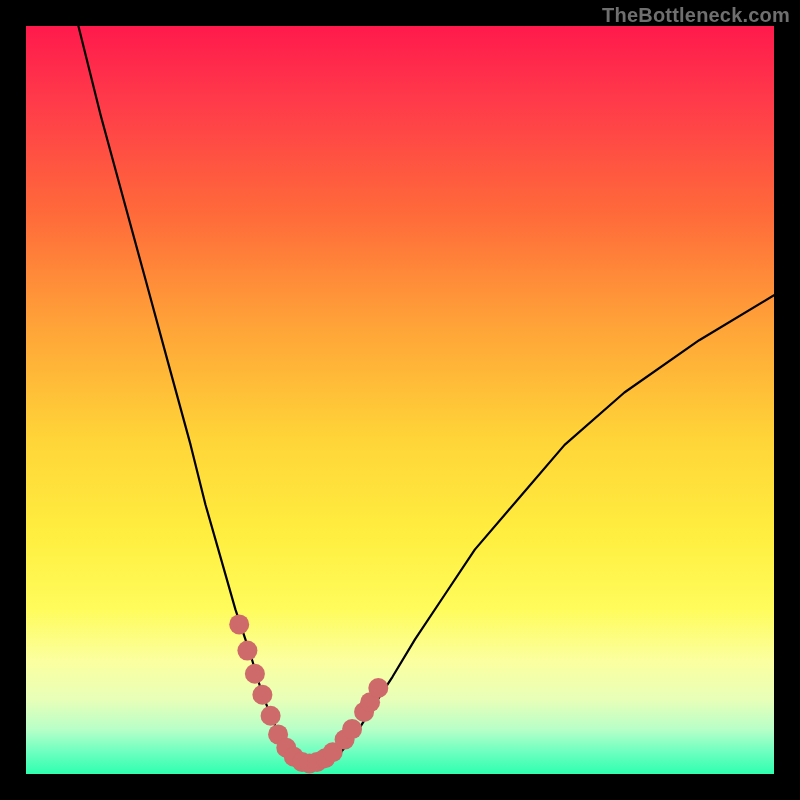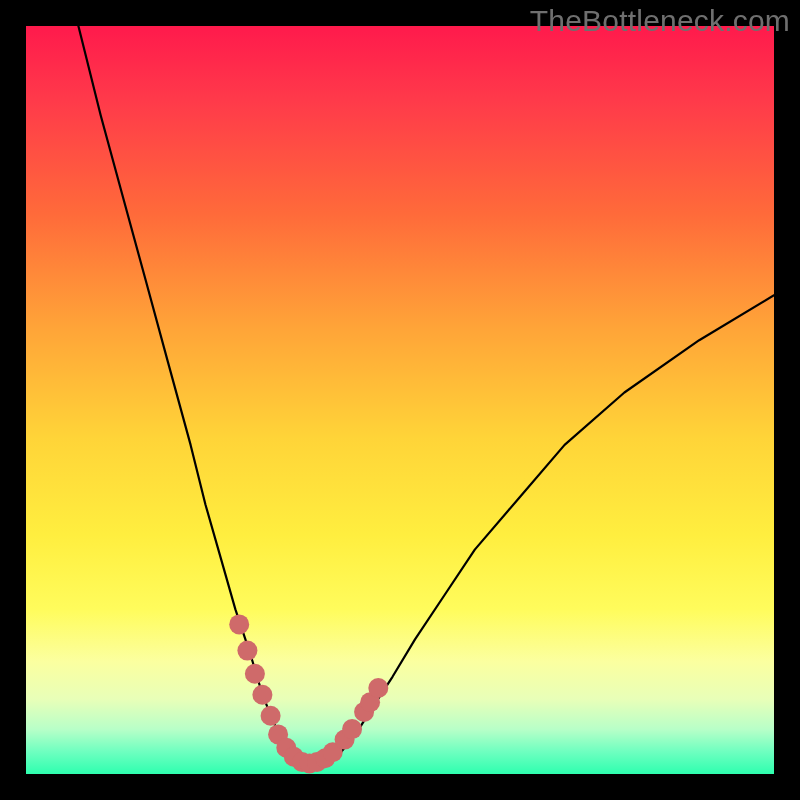--- a/index.html
+++ b/index.html
@@ -29,22 +29,22 @@
       #e8ffb8 90%,
       #b8ffc8 94%,
       #6fffc0 97%,
       #2effaf 100%);
   }
   .watermark {
     position: absolute;
     top: 4px;
     right: 10px;
     color: #6f6f6f;
-    font-size: 30px;
-    font-weight: 400;
+    font-size: 20px;
+    font-weight: 700;
     letter-spacing: 0.2px;
   }
   svg.plot {
     position: absolute;
     left: 0;
     top: 0;
     width: 748px;
     height: 748px;
   }
   .curve {

